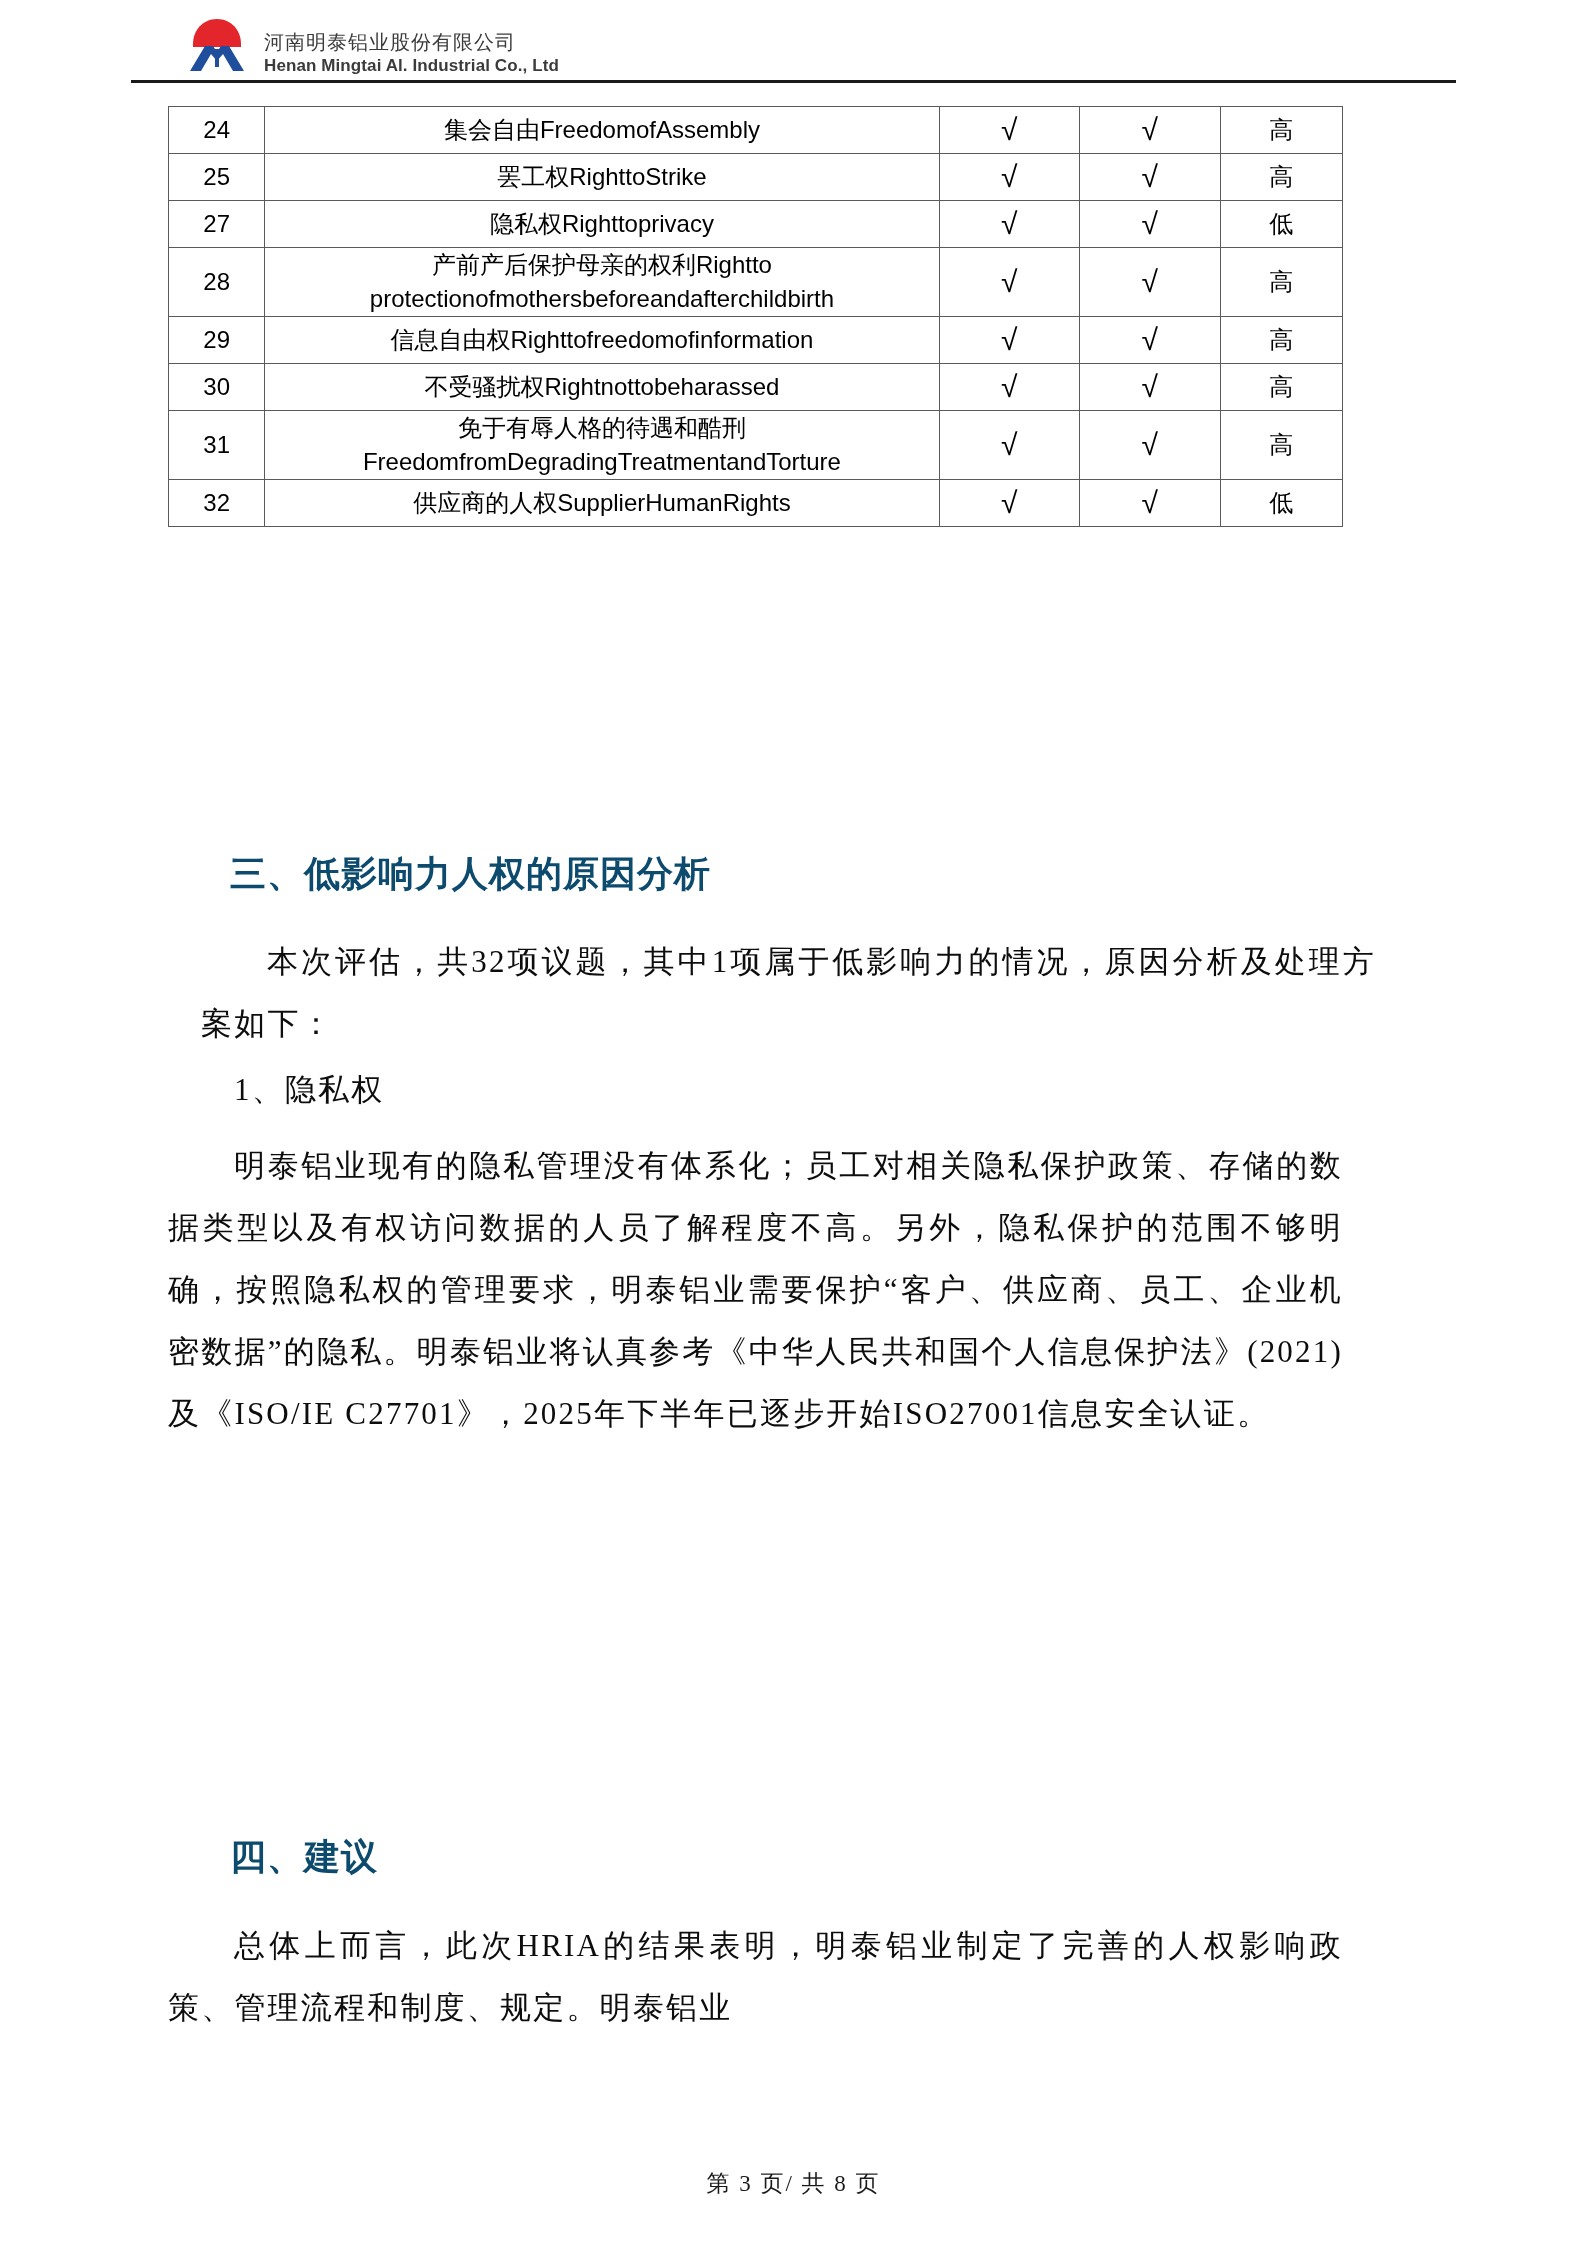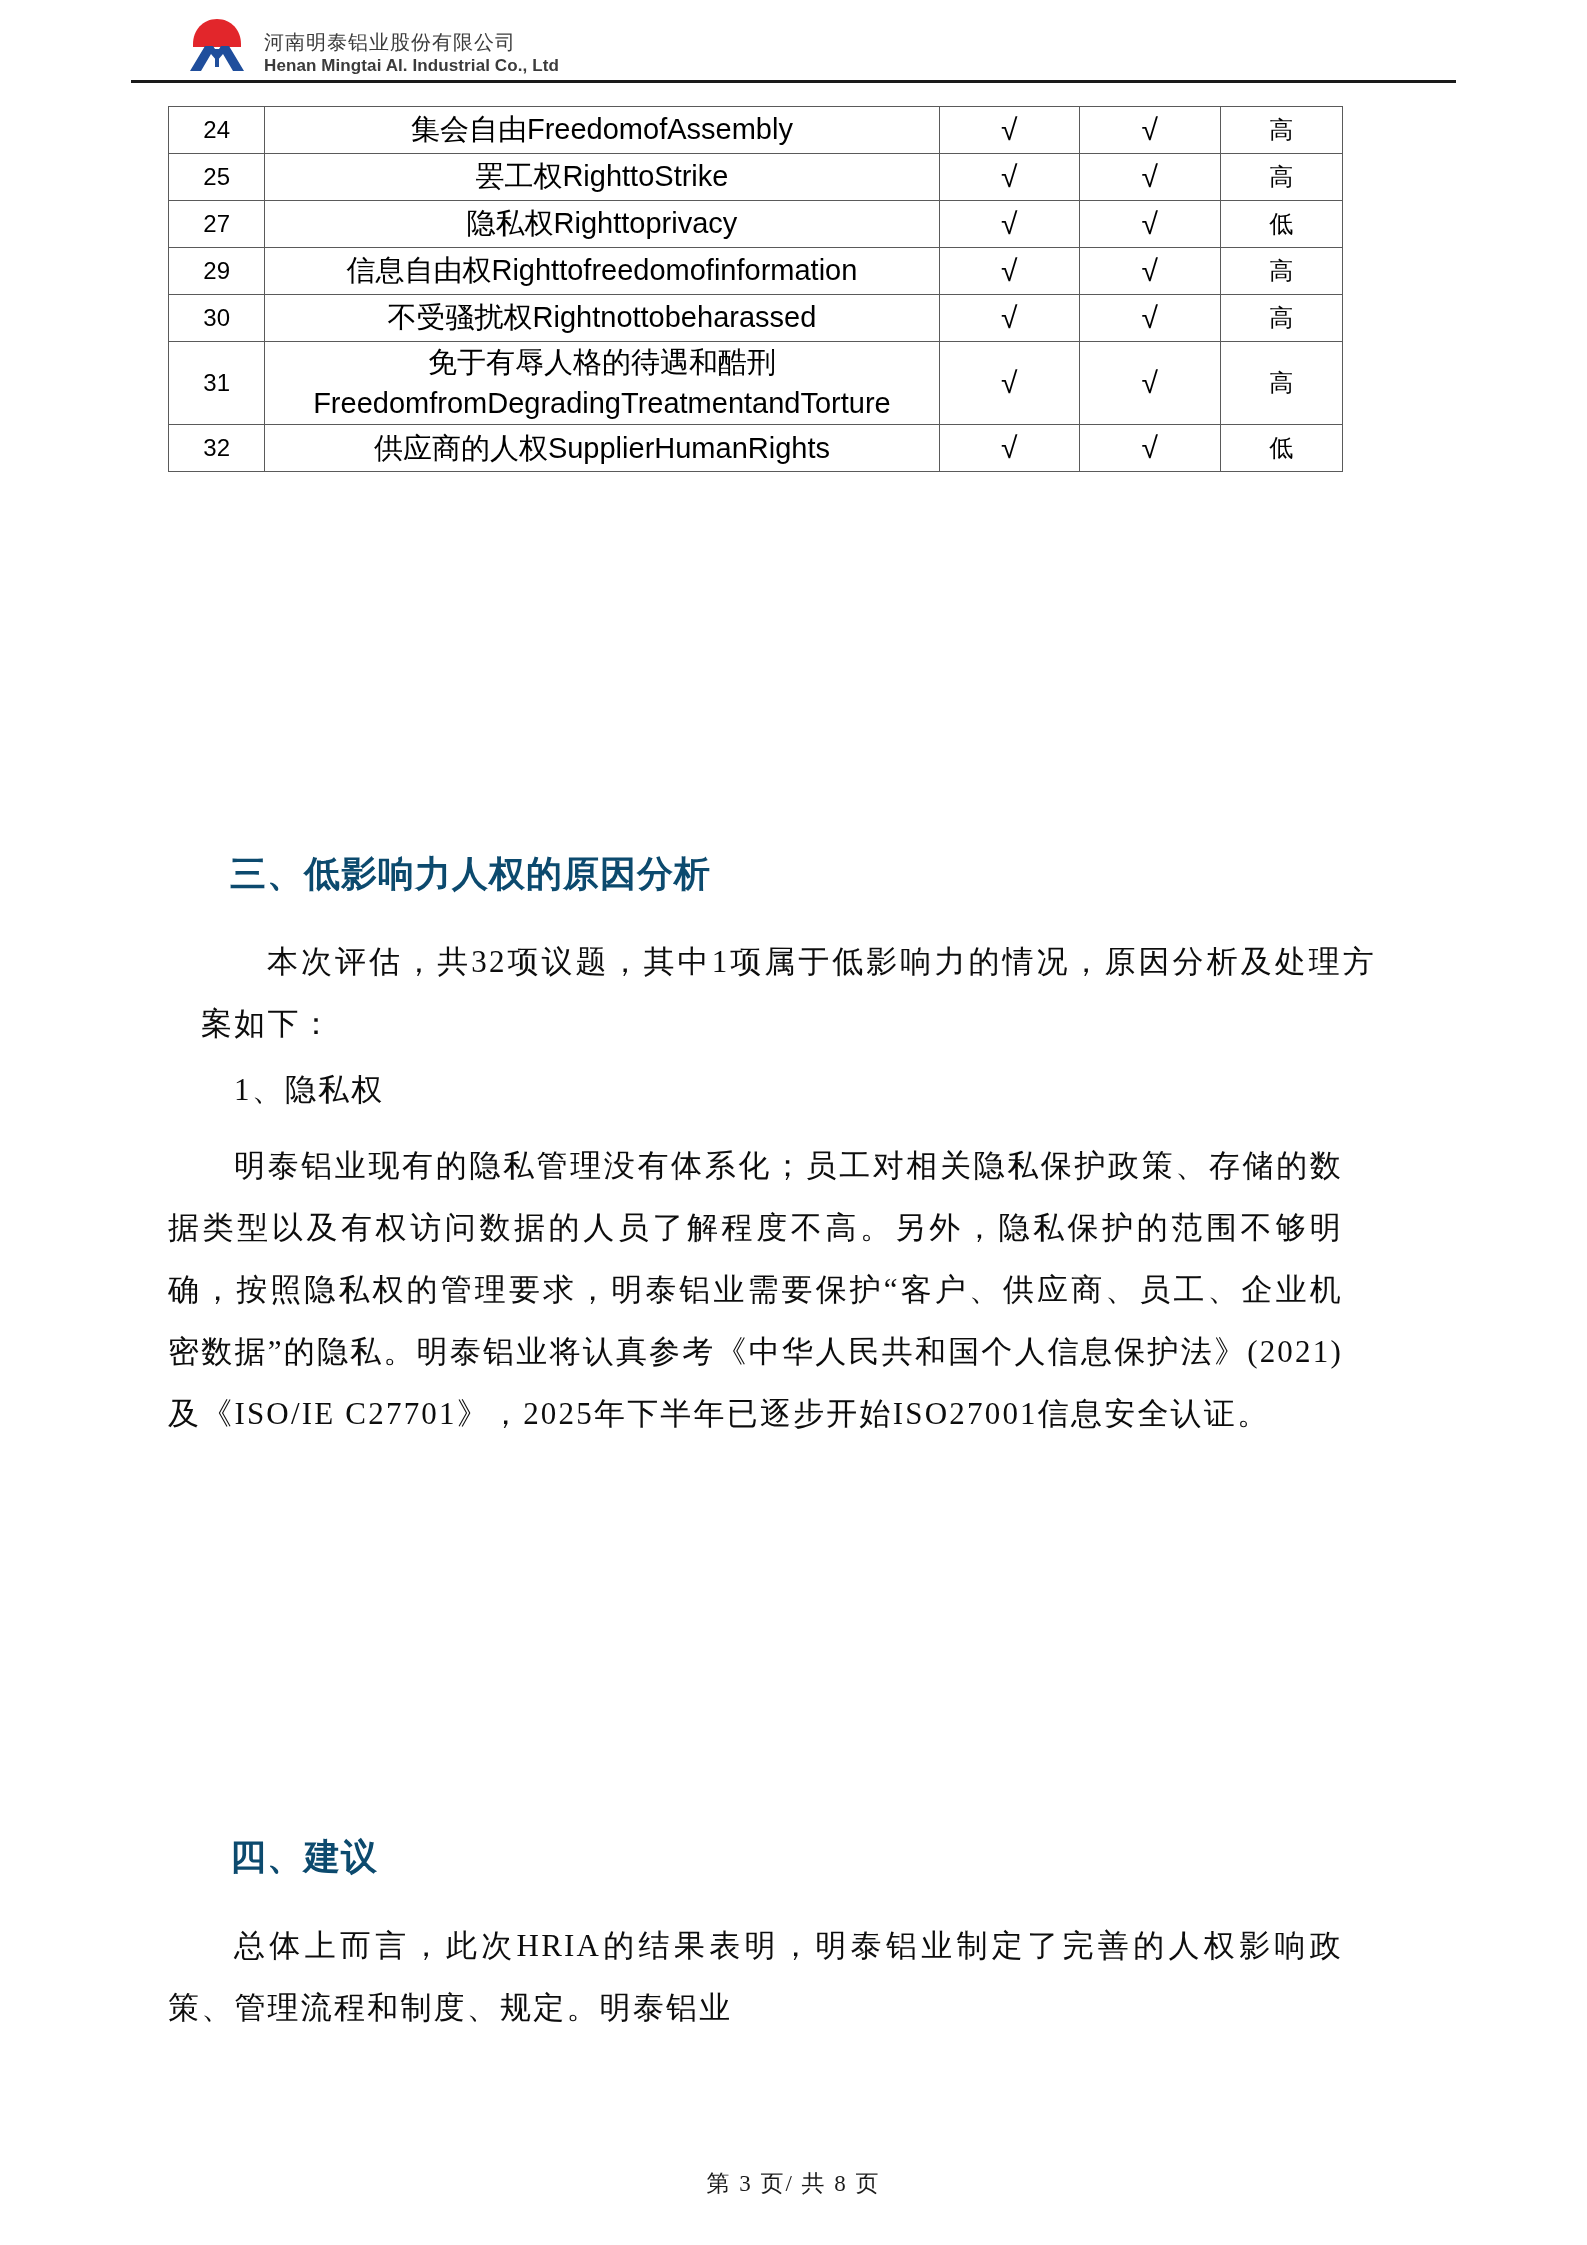--- a/index.html
+++ b/index.html
@@ -97,21 +97,21 @@
   .col-chk2   { width: 123px; }
   .col-level  { width: 107px; }
 
   .cell-no {
     text-align: center;
     font-size: 24px;
     line-height: 1.2;
   }
   .cell-issue {
     text-align: center;
-    font-size: 29px;
+    font-size: 24px;
     line-height: 1.42;
     padding: 9px 6px;
   }
   .cell-chk {
     text-align: center;
     font-size: 30px;
     line-height: 1;
     font-family: "DejaVu Sans", sans-serif;
     font-weight: 300;
   }
@@ -214,20 +214,27 @@
         <td class="col-chk2 cell-chk">√</td>
         <td class="col-level cell-level">高</td>
       </tr>
       <tr class="row-1line">
         <td class="col-no cell-no">27</td>
         <td class="col-issue cell-issue">隐私权Righttoprivacy</td>
         <td class="col-chk1 cell-chk">√</td>
         <td class="col-chk2 cell-chk">√</td>
         <td class="col-level cell-level">低</td>
       </tr>
+      <tr class="row-2line">
+        <td class="col-no cell-no">28</td>
+        <td class="col-issue cell-issue">产前产后保护母亲的权利Rightto protectionofmothersbeforeandafterchildbirth</td>
+        <td class="col-chk1 cell-chk">√</td>
+        <td class="col-chk2 cell-chk">√</td>
+        <td class="col-level cell-level">高</td>
+      </tr>
       <tr class="row-1line">
         <td class="col-no cell-no">29</td>
         <td class="col-issue cell-issue">信息自由权Righttofreedomofinformation</td>
         <td class="col-chk1 cell-chk">√</td>
         <td class="col-chk2 cell-chk">√</td>
         <td class="col-level cell-level">高</td>
       </tr>
       <tr class="row-1line">
         <td class="col-no cell-no">30</td>
         <td class="col-issue cell-issue">不受骚扰权Rightnottobeharassed</td>

